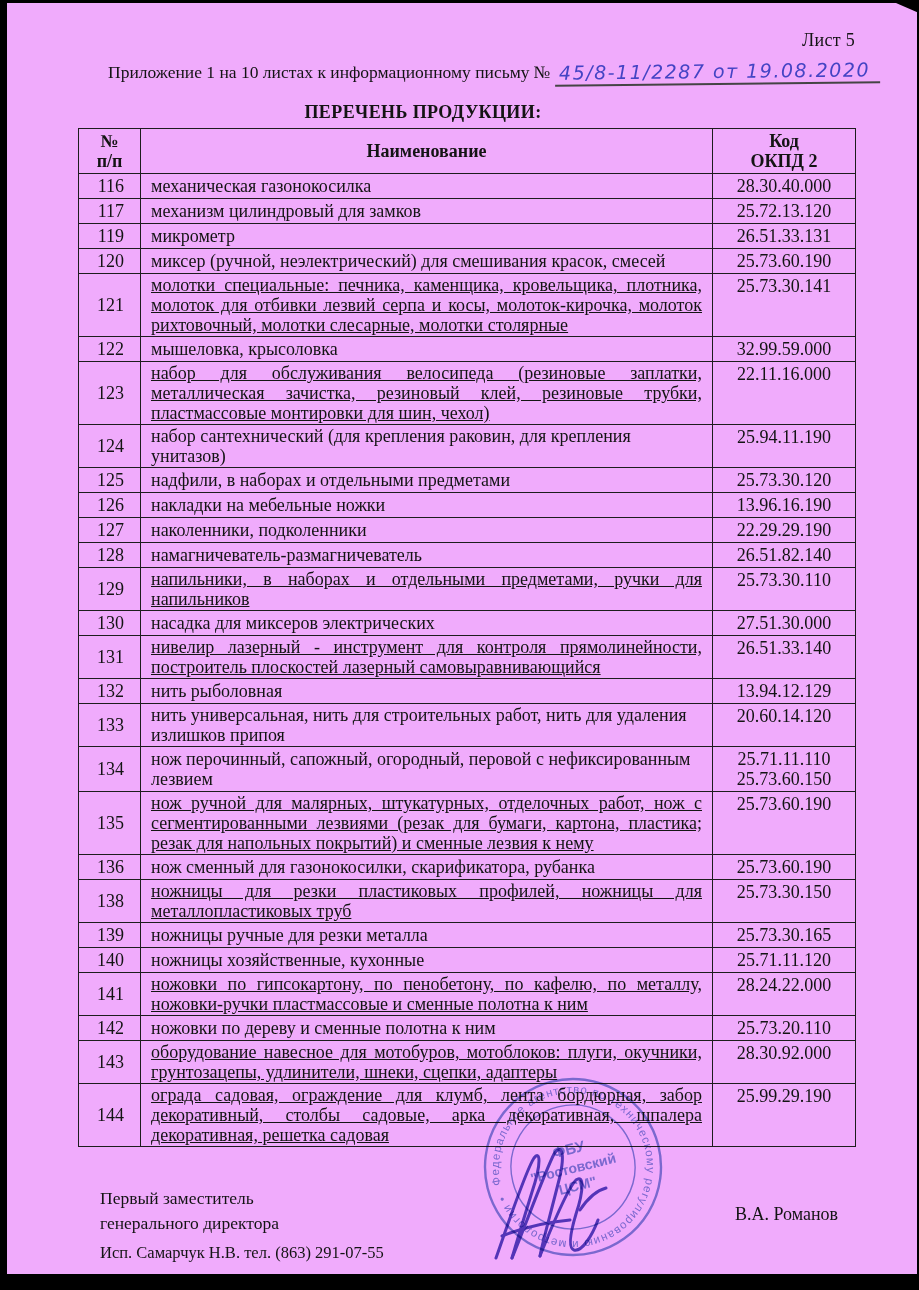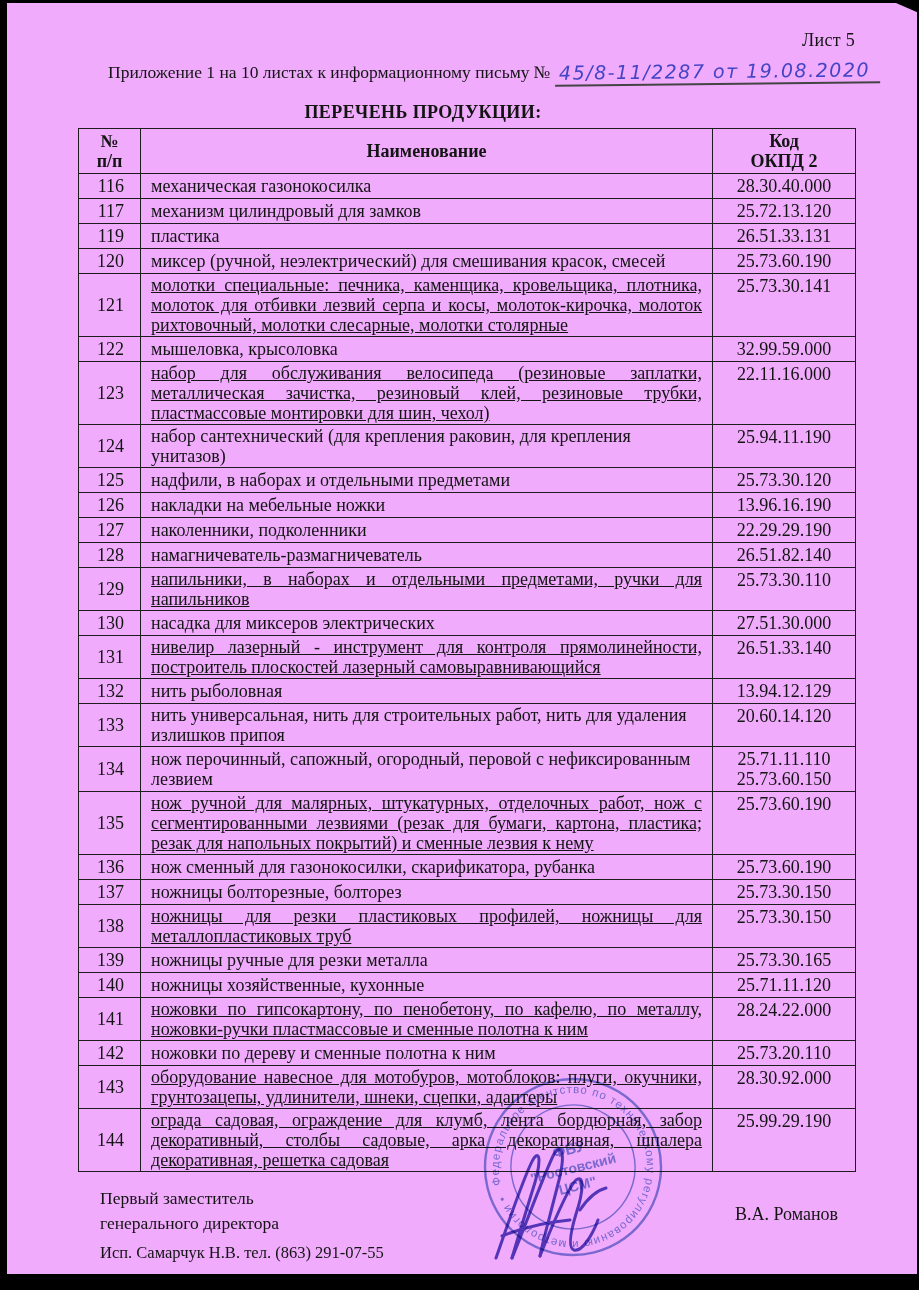--- a/index.html
+++ b/index.html
@@ -159,21 +159,21 @@
         </tr>
         <tr>
           <td class="cell-num">117</td>
           <td class="cell-name">механизм цилиндровый для замков</td>
           <td class="cell-code">
             <div>25.72.13.120</div>
           </td>
         </tr>
         <tr>
           <td class="cell-num">119</td>
-          <td class="cell-name">пластика</td>
+          <td class="cell-name">микрометр</td>
           <td class="cell-code">
             <div>26.51.33.131</div>
           </td>
         </tr>
         <tr>
           <td class="cell-num">120</td>
           <td class="cell-name">миксер (ручной, неэлектрический) для смешивания красок, смесей</td>
           <td class="cell-code">
             <div>25.73.60.190</div>
           </td>
@@ -282,27 +282,20 @@
           <td class="cell-name just">нож ручной для малярных, штукатурных, отделочных работ, нож с сегментированными лезвиями (резак для бумаги, картона, пластика; резак для напольных покрытий) и сменные лезвия к нему</td>
           <td class="cell-code">
             <div>25.73.60.190</div>
           </td>
         </tr>
         <tr>
           <td class="cell-num">136</td>
           <td class="cell-name">нож сменный для газонокосилки, скарификатора, рубанка</td>
           <td class="cell-code">
             <div>25.73.60.190</div>
-          </td>
-        </tr>
-        <tr>
-          <td class="cell-num">137</td>
-          <td class="cell-name">ножницы болторезные, болторез</td>
-          <td class="cell-code">
-            <div>25.73.30.150</div>
           </td>
         </tr>
         <tr>
           <td class="cell-num">138</td>
           <td class="cell-name just">ножницы для резки пластиковых профилей, ножницы для металлопластиковых труб</td>
           <td class="cell-code">
             <div>25.73.30.150</div>
           </td>
         </tr>
         <tr>

